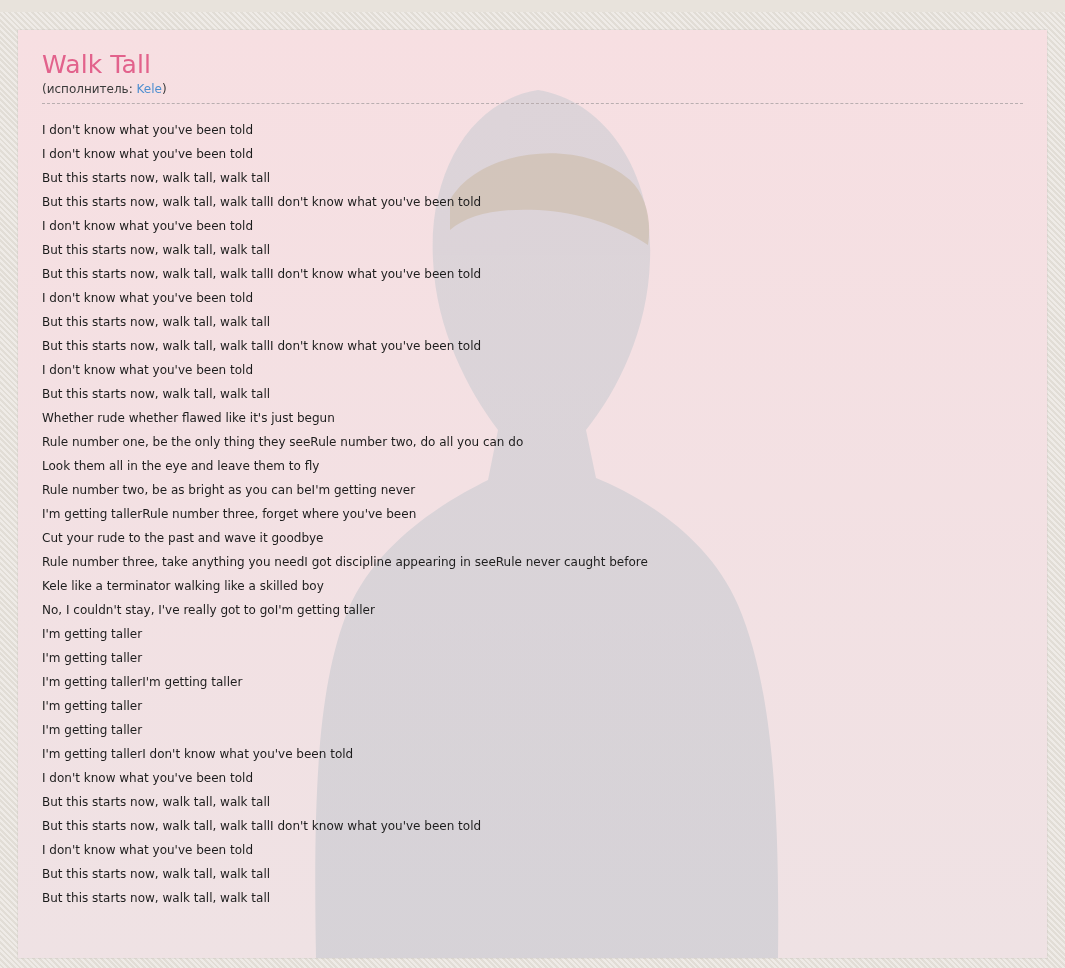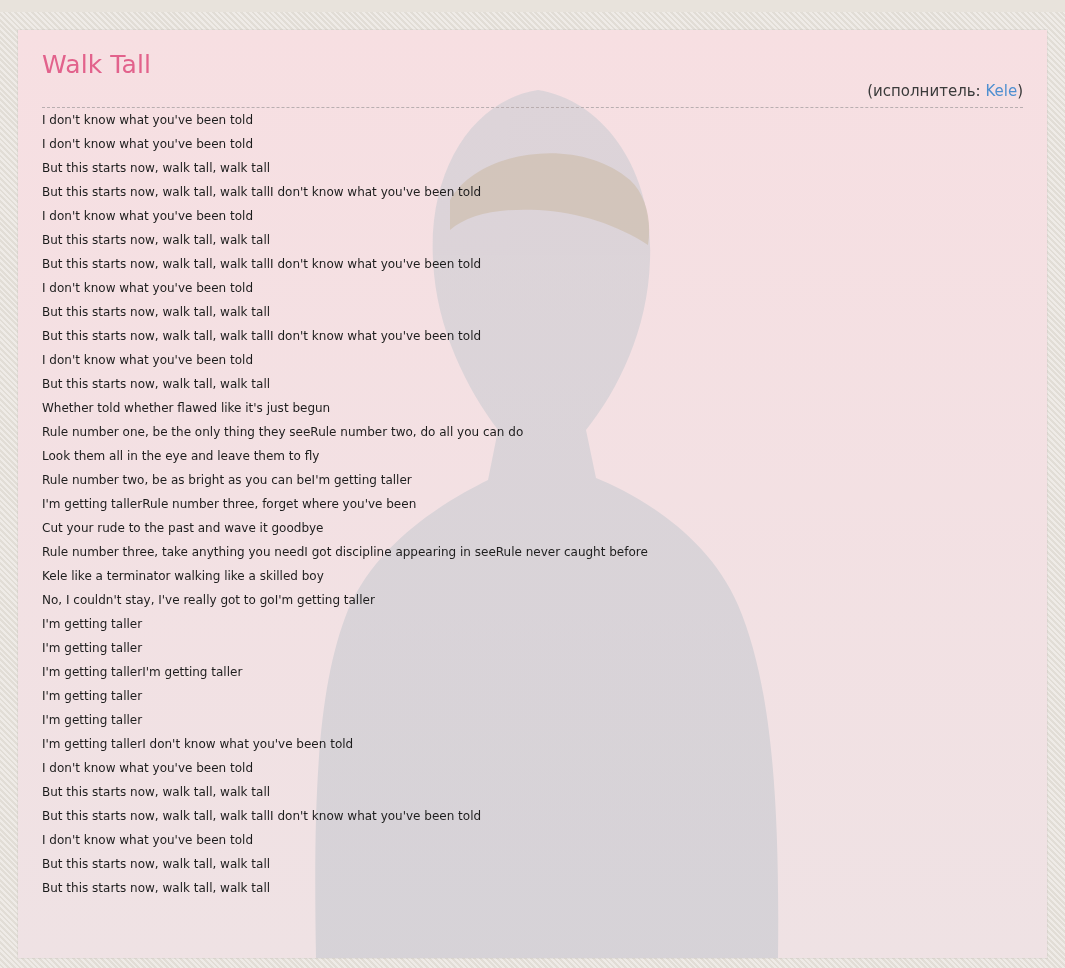--- a/index.html
+++ b/index.html
@@ -56,25 +56,25 @@
   .song-title {
     color: #e2628c;
     font-size: 25px;
     font-weight: normal;
     line-height: 30px;
     margin: 0 0 2px 0;
     letter-spacing: 0.1px;
   }
 
   .artist-line {
-    font-size: 15px;
+    font-size: 12px;
     color: #3a3a3a;
     padding-bottom: 7px;
     border-bottom: 1px dashed #b9aeb0;
-    text-align: right;
+    margin-bottom: 14px;
   }
   .artist-link {
     color: #4f8fd0;
     text-decoration: none;
   }
 
   .lyrics-body {
     font-size: 12px;
     line-height: 24px;
     color: #1d1d1d;
@@ -126,24 +126,24 @@
         <div class="lyric-line">But this starts now, walk tall, walk tall</div>
         <div class="lyric-line">But this starts now, walk tall, walk tallI don't know what you've been told</div>
         <div class="lyric-line">I don't know what you've been told</div>
         <div class="lyric-line">But this starts now, walk tall, walk tall</div>
         <div class="lyric-line">But this starts now, walk tall, walk tallI don't know what you've been told</div>
         <div class="lyric-line">I don't know what you've been told</div>
         <div class="lyric-line">But this starts now, walk tall, walk tall</div>
         <div class="lyric-line">But this starts now, walk tall, walk tallI don't know what you've been told</div>
         <div class="lyric-line">I don't know what you've been told</div>
         <div class="lyric-line">But this starts now, walk tall, walk tall</div>
-        <div class="lyric-line">Whether told whether flawed like it's just begun</div>
+        <div class="lyric-line">Whether rude whether flawed like it's just begun</div>
         <div class="lyric-line">Rule number one, be the only thing they seeRule number two, do all you can do</div>
         <div class="lyric-line">Look them all in the eye and leave them to fly</div>
-        <div class="lyric-line">Rule number two, be as bright as you can beI'm getting taller</div>
+        <div class="lyric-line">Rule number two, be as bright as you can beI'm getting never</div>
         <div class="lyric-line">I'm getting tallerRule number three, forget where you've been</div>
         <div class="lyric-line">Cut your rude to the past and wave it goodbye</div>
         <div class="lyric-line">Rule number three, take anything you needI got discipline appearing in seeRule never caught before</div>
         <div class="lyric-line">Kele like a terminator walking like a skilled boy</div>
         <div class="lyric-line">No, I couldn't stay, I've really got to goI'm getting taller</div>
         <div class="lyric-line">I'm getting taller</div>
         <div class="lyric-line">I'm getting taller</div>
         <div class="lyric-line">I'm getting tallerI'm getting taller</div>
         <div class="lyric-line">I'm getting taller</div>
         <div class="lyric-line">I'm getting taller</div>

